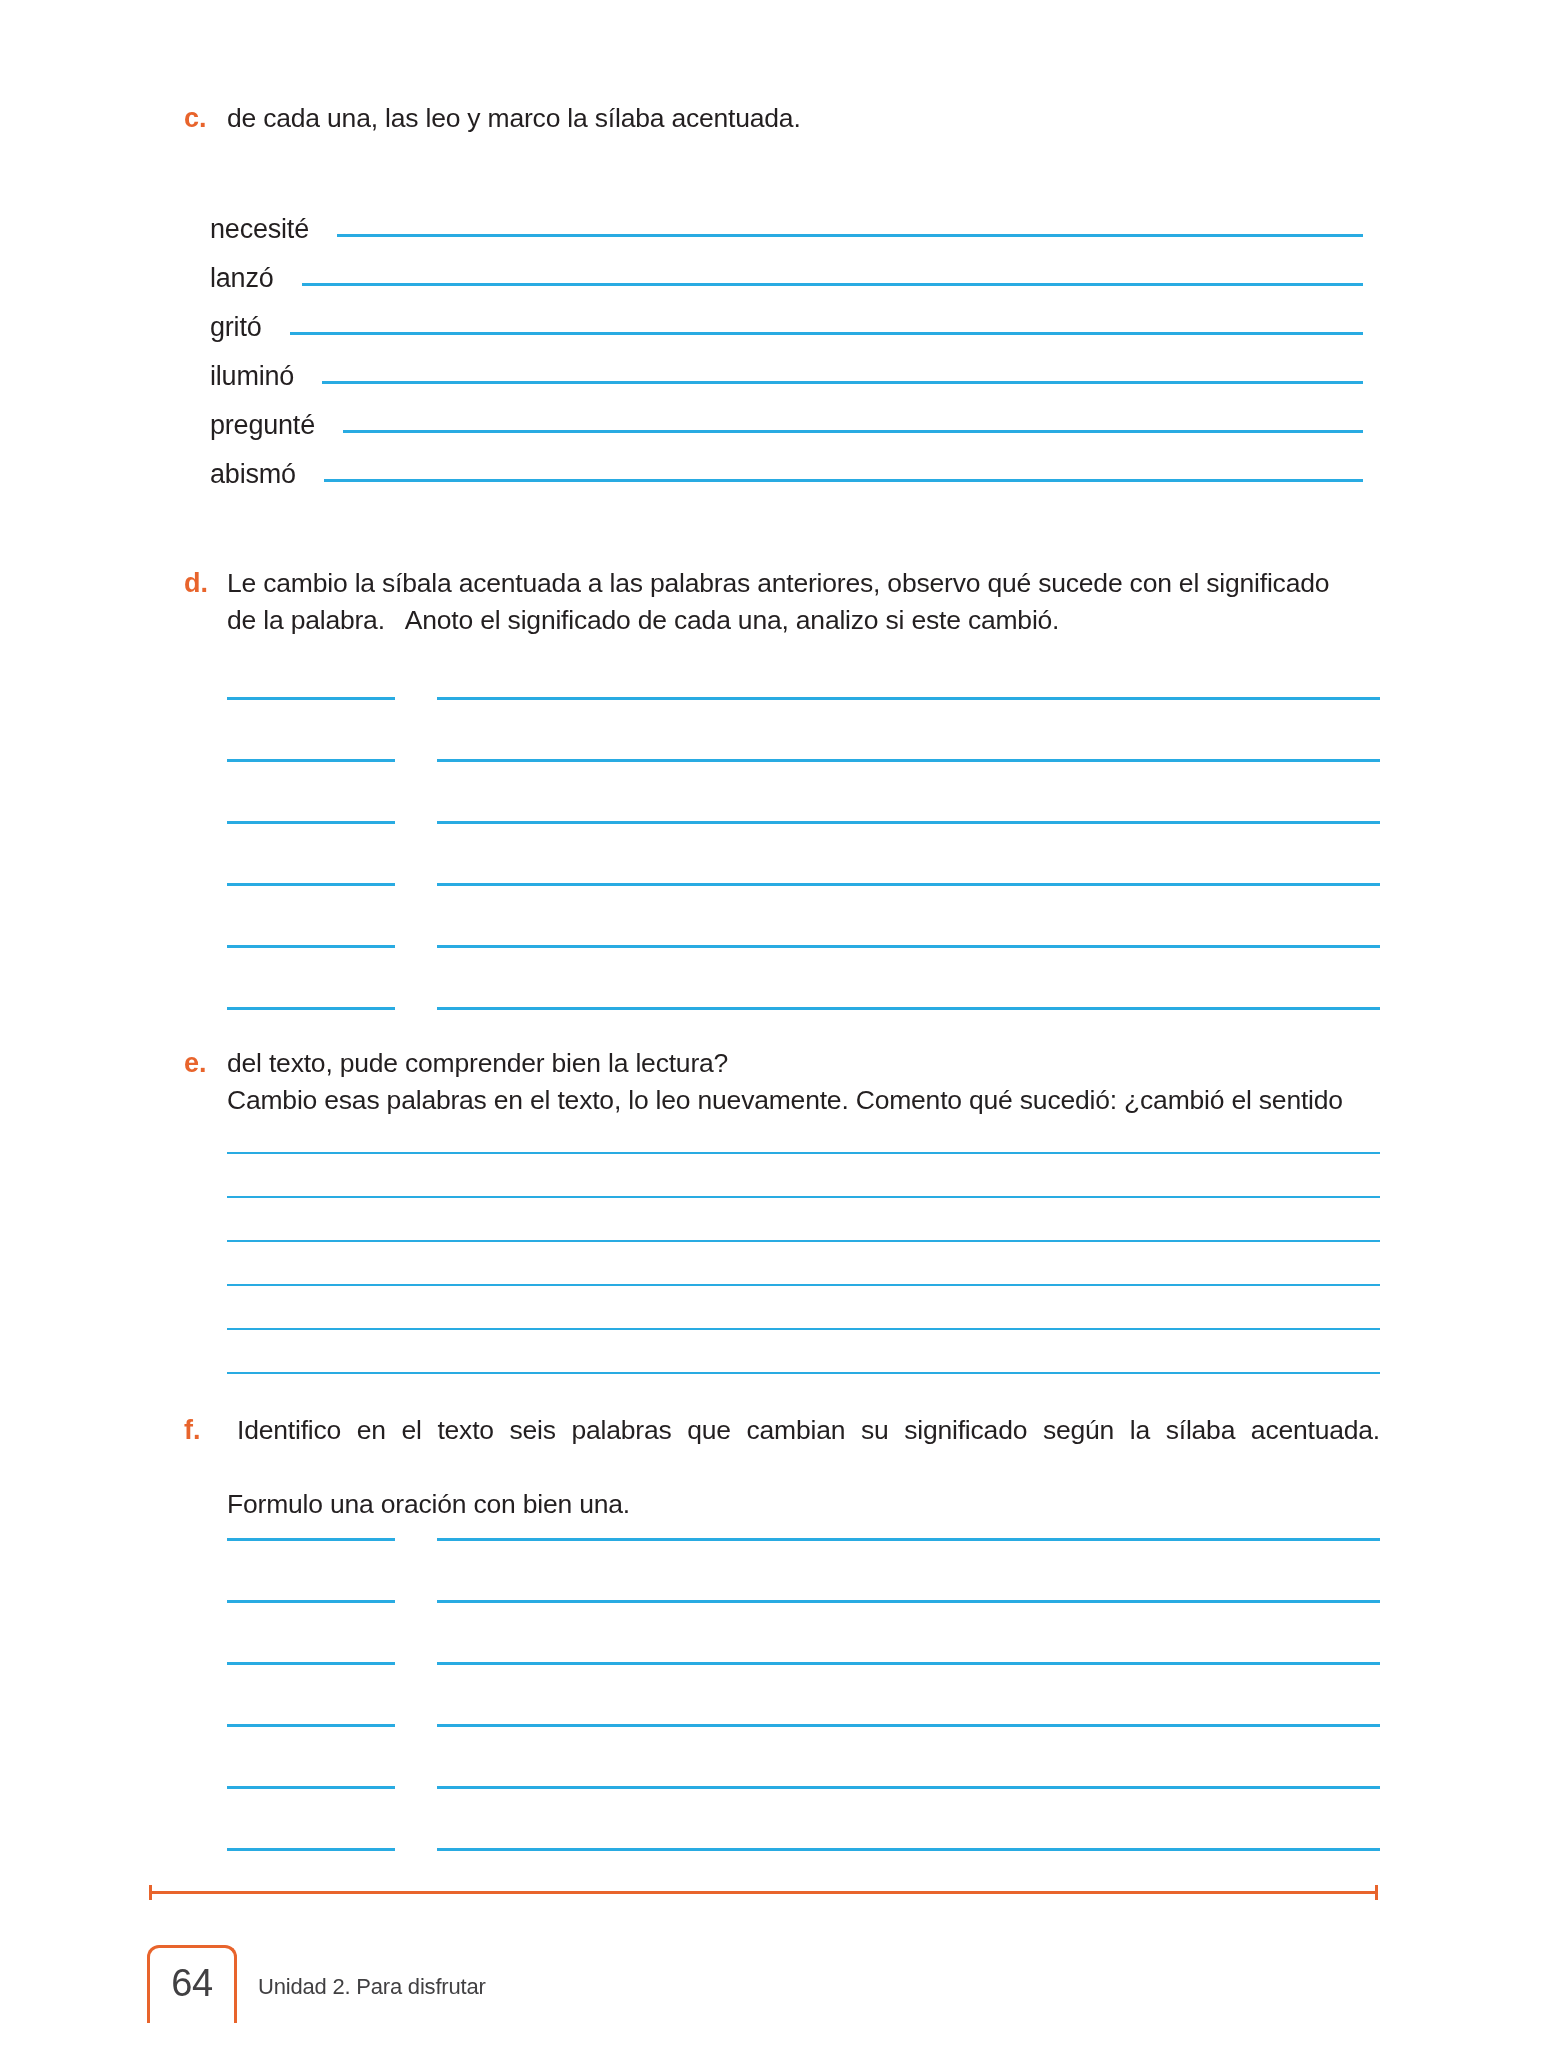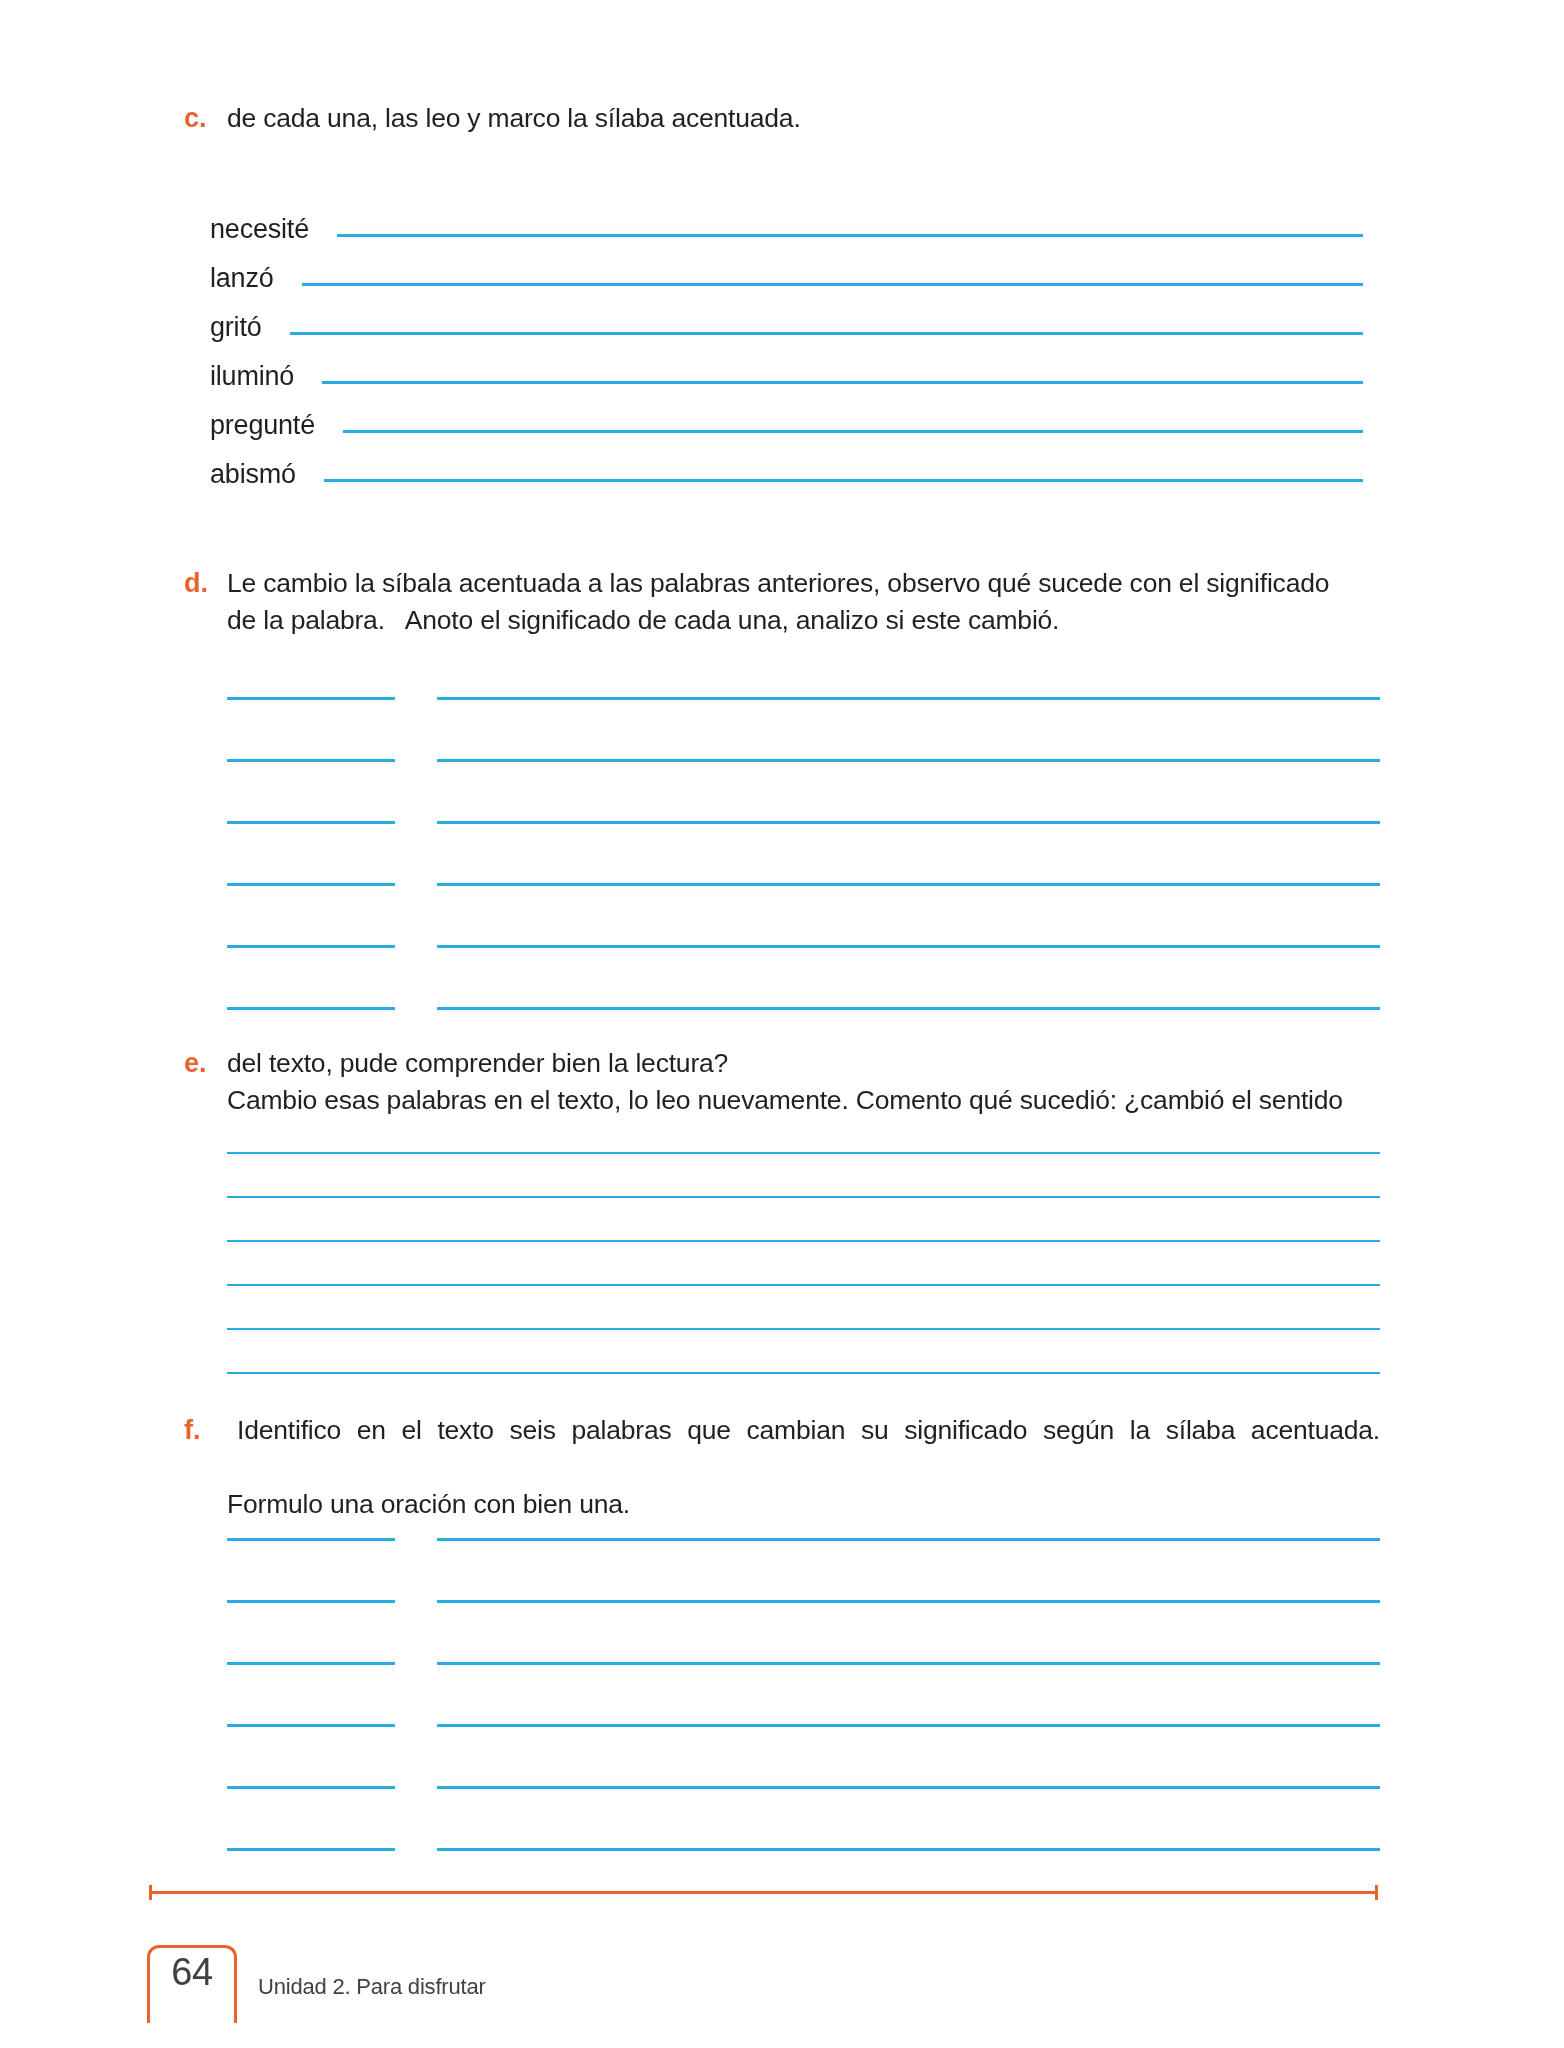--- a/index.html
+++ b/index.html
@@ -62,21 +62,21 @@
   }
   .footer-rule .tick.left{left:0;}
   .footer-rule .tick.right{right:0;}
   .page-num-box{
     position:absolute;left:147px;top:1945px;width:90px;height:78px;
     border:3px solid var(--orange);border-bottom:none;
     border-radius:12px 12px 0 0;
     display:flex;justify-content:center;align-items:flex-start;
   }
   .page-num{
-    font-size:38px;color:var(--footer-ink);margin-top:3px;letter-spacing:-0.5px;
+    font-size:38px;color:var(--footer-ink);margin-top:14px;letter-spacing:-0.5px;
   }
   .unit-label{
     position:absolute;left:258px;top:1974px;
     font-size:22px;color:var(--footer-ink);letter-spacing:-0.2px;
   }
 </style>
 </head>
 <body>
 
 <div class="page">

